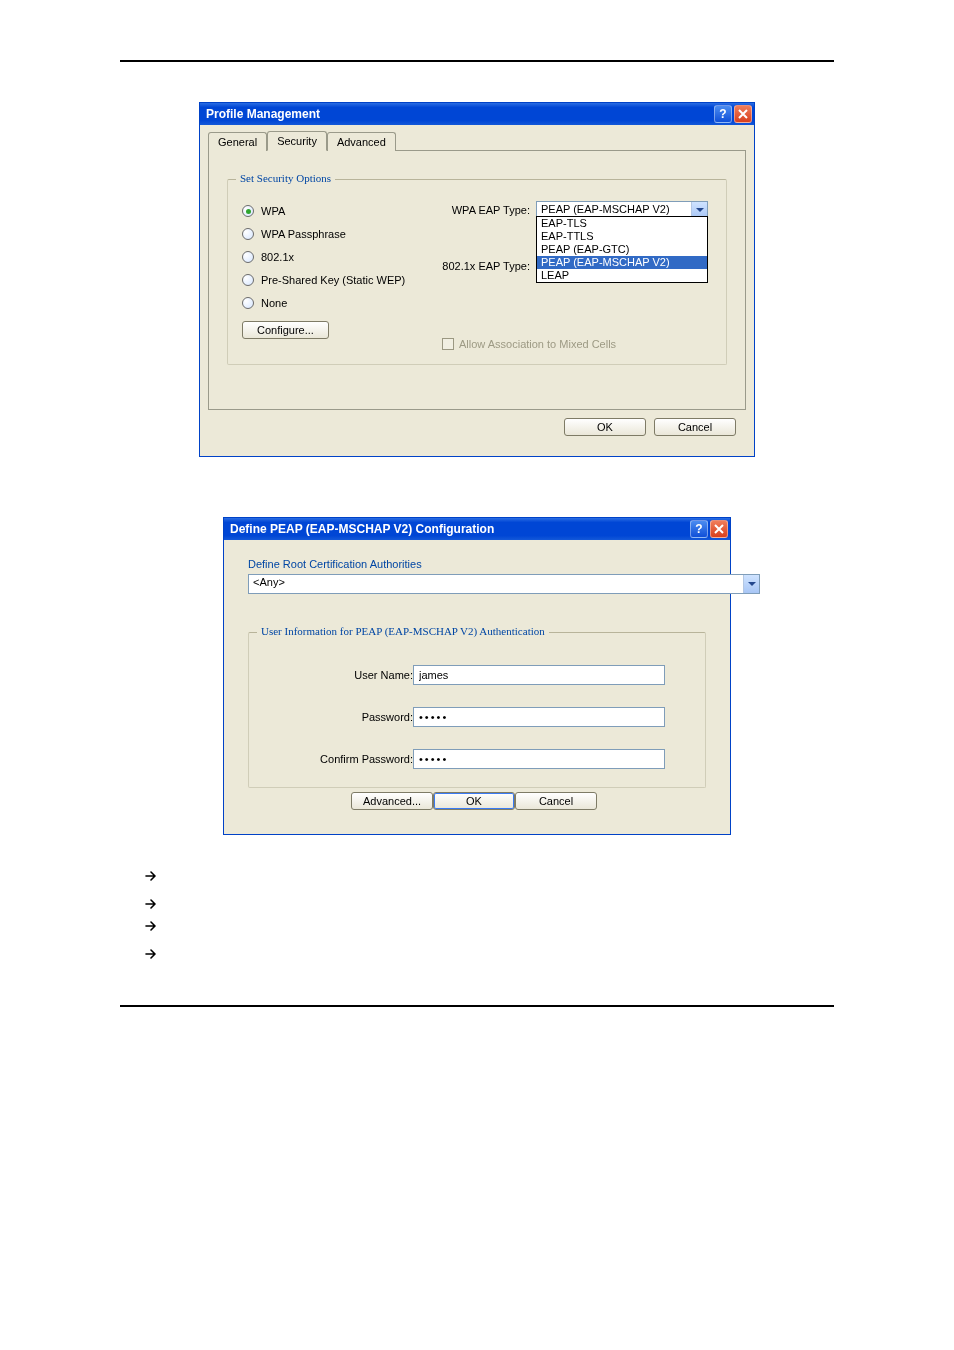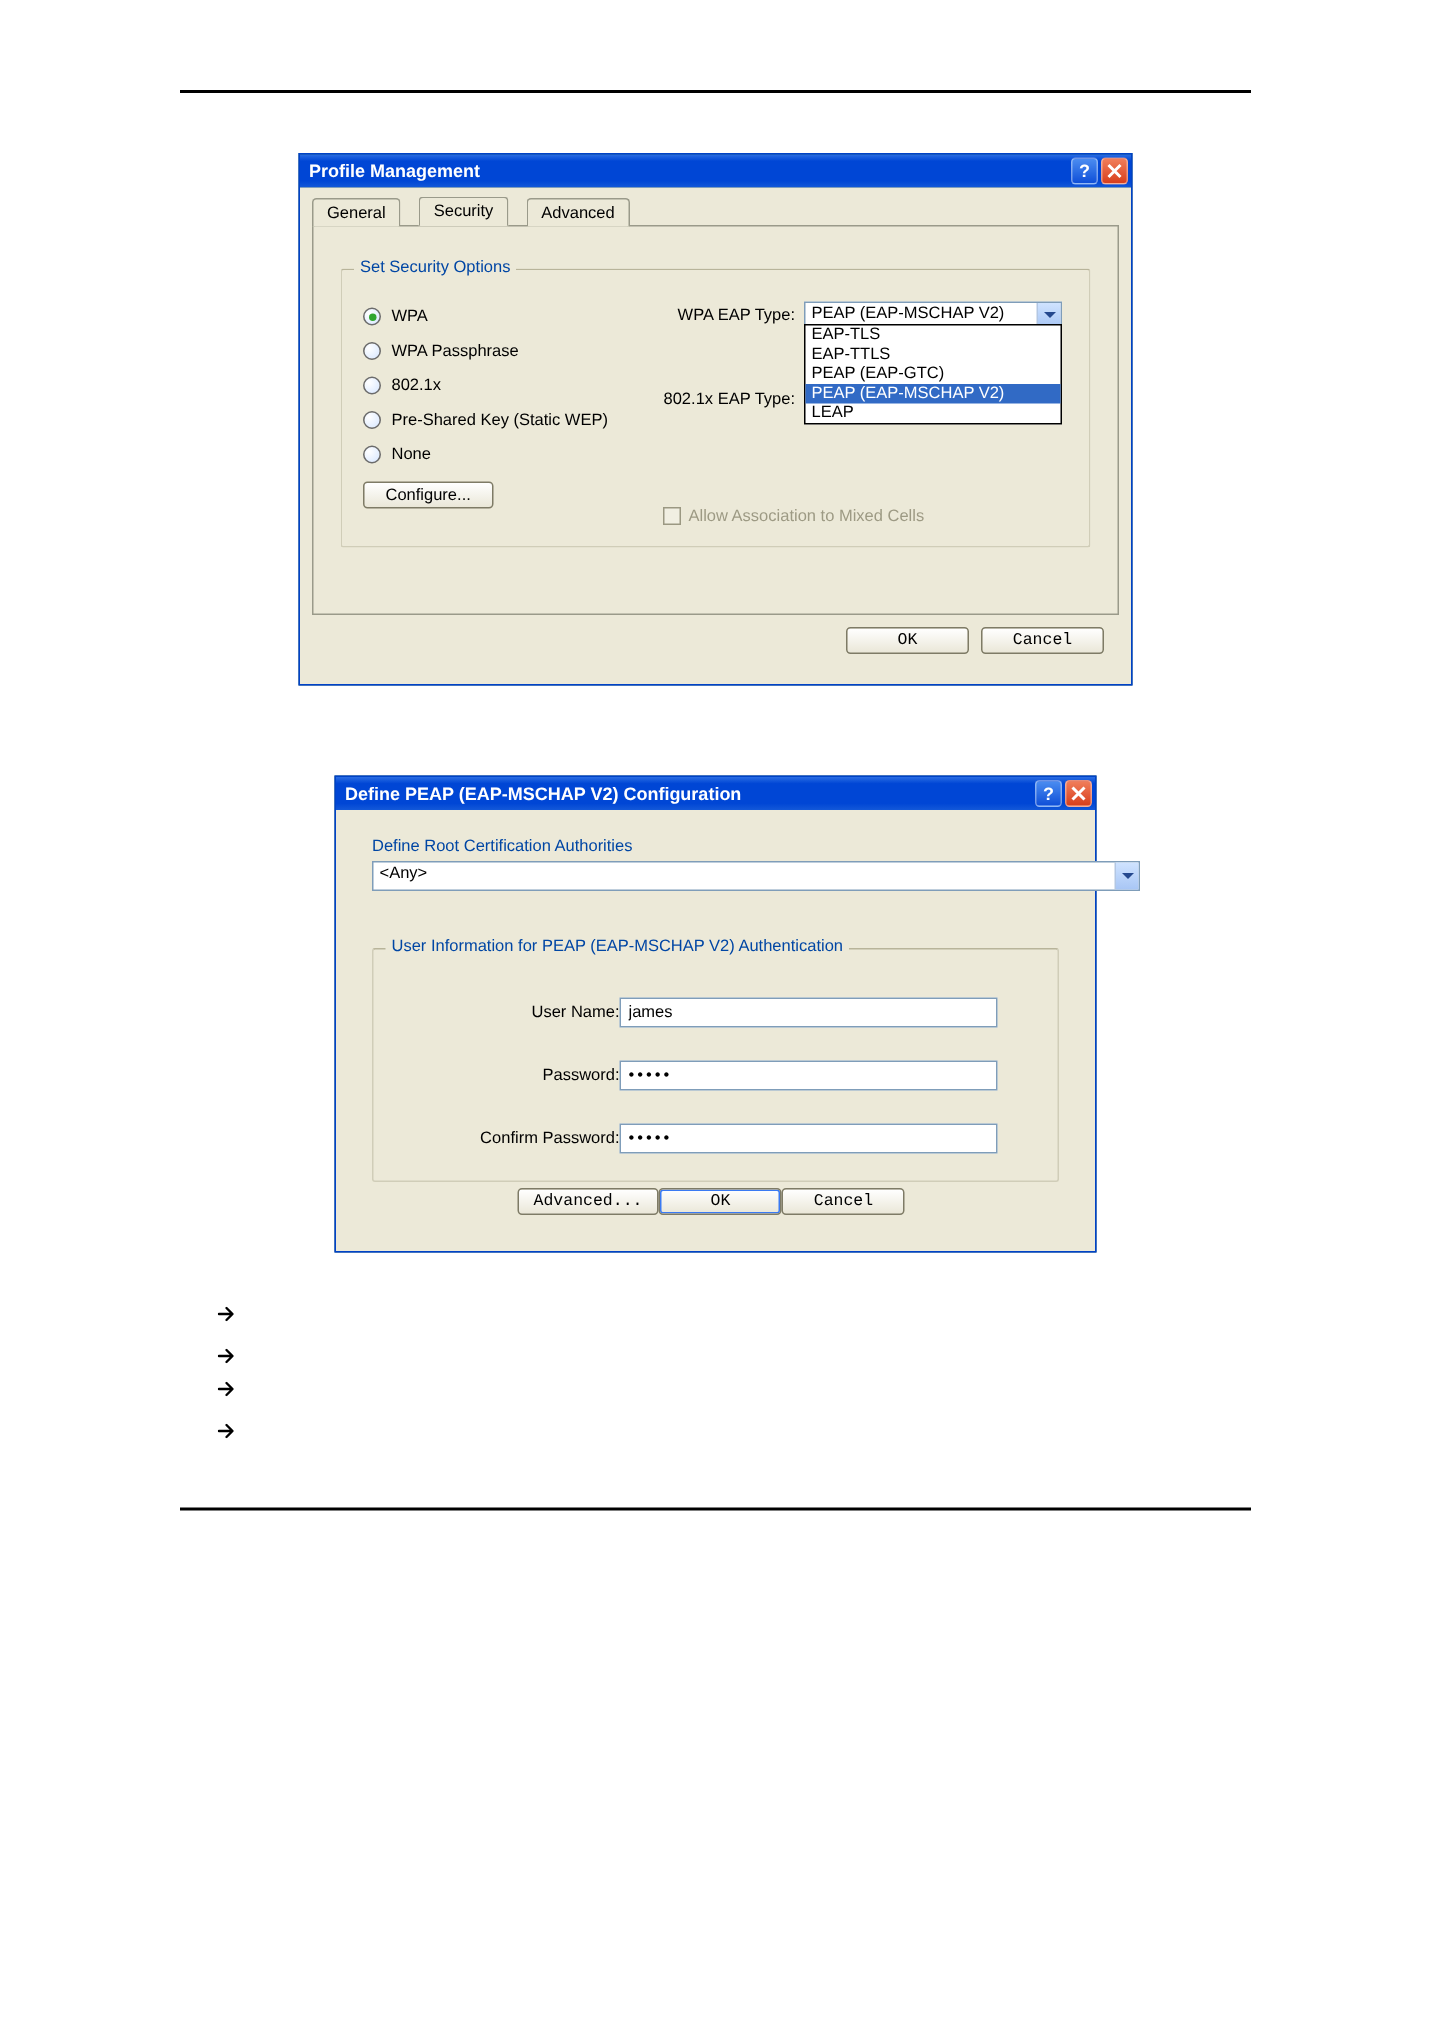--- a/index.html
+++ b/index.html
@@ -63,21 +63,20 @@
   .dialog-body {
     background: #ece9d8;
     padding: 6px 8px 10px 8px;
   }
 
   
   .tabstrip {
     display: flex;
     align-items: flex-end;
     margin-bottom: -1px;
-    gap: 12px;
   }
   .tab {
     border: 1px solid #9a9a8a;
     border-bottom: none;
     border-radius: 3px 3px 0 0;
     background: #ece9d8;
     padding: 3px 9px;
     margin-right: 0;
     position: relative;
     font-size: 11px;
@@ -103,20 +102,21 @@
     padding: 18px 14px 14px 14px;
   }
   .fieldset .legend {
     position: absolute;
     top: -8px;
     left: 8px;
     background: #ece9d8;
     padding: 0 4px;
     color: #0046a4;
     font-size: 11px;
+    font-family: Liberation Serif, serif;
   }
   .security-grid {
     display: flex;
   }
   .col-left { width: 200px; }
   .col-right { flex: 1; position: relative; }
 
   .radio-row {
     display: flex;
     align-items: center;
@@ -145,21 +145,21 @@
   .btn {
     background: linear-gradient(180deg,#fff,#eae7d8);
     border: 1px solid #7e7b66;
     border-radius: 3px;
     padding: 2px 14px;
     font-size: 11px;
     min-width: 68px;
     text-align: center;
     display: inline-block;
   }
-  .btn.wide { min-width: 82px; padding: 2px 10px; font-family: Liberation Mono, monospace; }
+  .btn.wide { min-width: 82px; padding: 2px 10px; }
   .btn.default-outline { box-shadow: inset 0 0 0 1px #3a7af3; }
 
   
   .combo {
     display: flex;
     border: 1px solid #7f9db9;
     background: #fff;
     height: 18px;
     width: 172px;
   }

